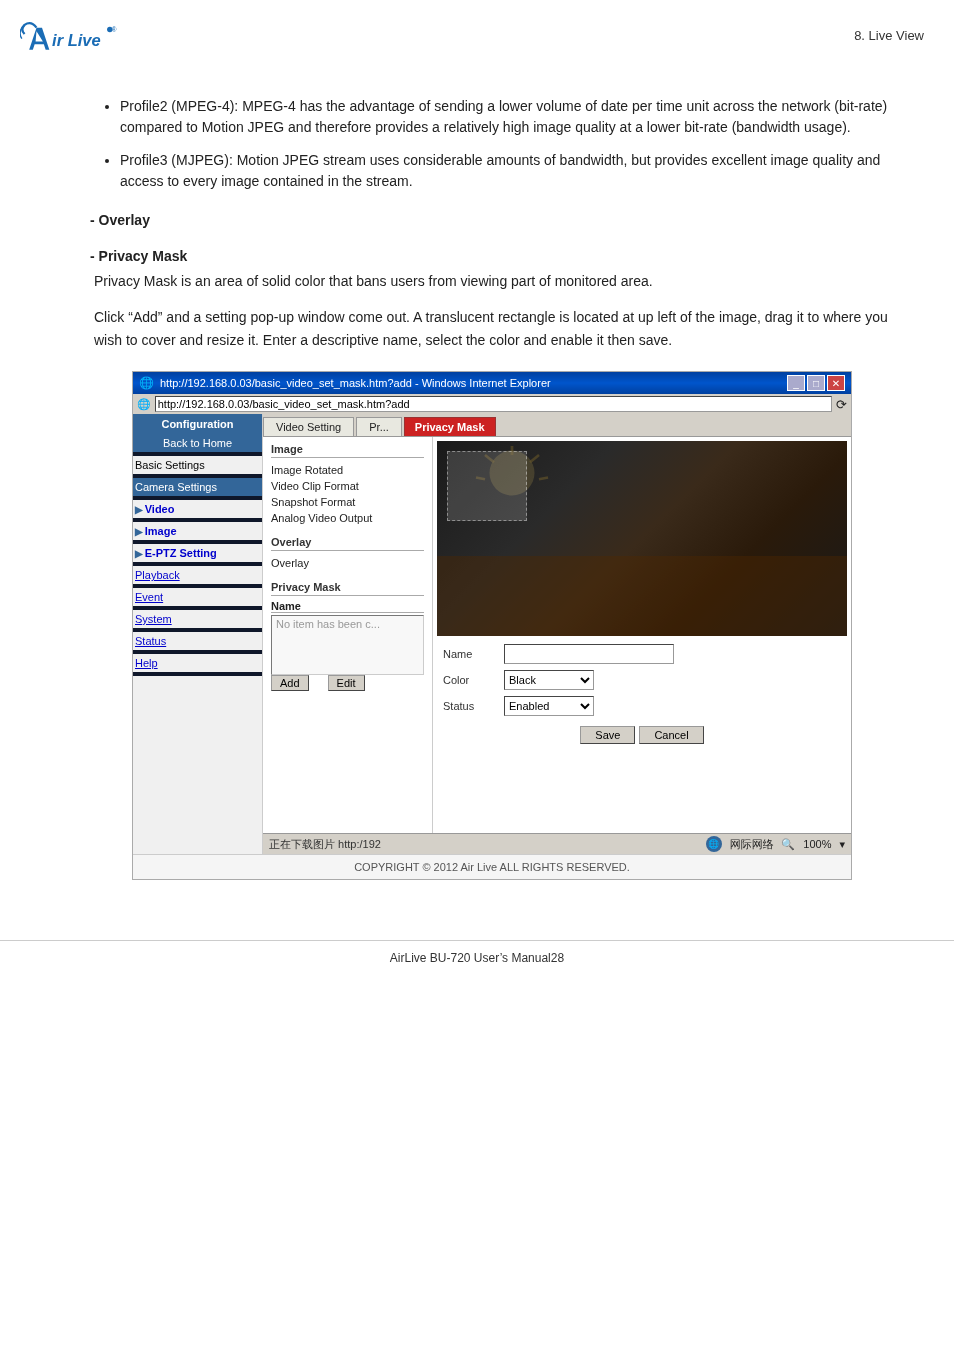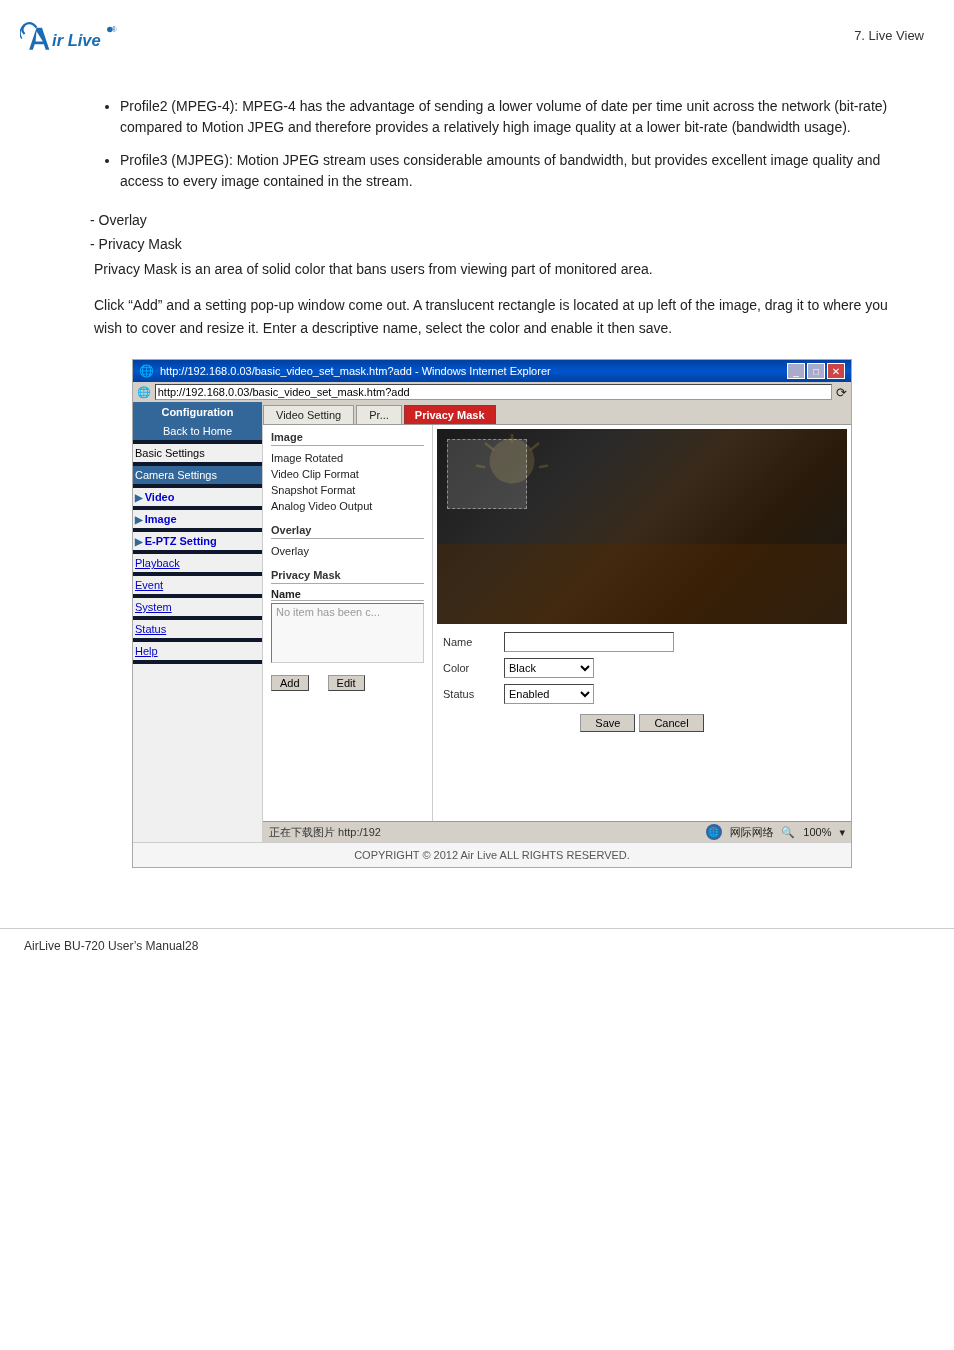--- a/index.html
+++ b/index.html
@@ -41,23 +41,23 @@
       list-style: disc;
       padding-left: 30px;
       margin-bottom: 20px;
     }
     .bullet-list li {
       margin-bottom: 12px;
       line-height: 1.5;
     }
 
     .section-heading {
-      font-weight: normal;
+      font-weight: bold;
       margin-bottom: 6px;
-      margin-top: 8px;
+      margin-top: 20px;
     }
     .section-body {
       line-height: 1.6;
       margin-bottom: 14px;
       padding-left: 4px;
     }
 
     
     .screenshot-box {
       border: 1px solid #aaa;
@@ -251,21 +251,21 @@
       border-bottom: 1px solid #aaa;
       margin-bottom: 2px;
     }
     .privacy-list-area {
       background: #f8f8f8;
       border: 1px inset #ccc;
       height: 60px;
       font-size: 11px;
       color: #999;
       padding: 2px 4px;
-      margin-bottom: 12px;
+      margin-bottom: 0;
     }
     .add-edit-btns {
       display: flex;
       gap: 19px;
     }
     .small-btn {
       font-size: 11px;
       padding: 1px 8px;
       border: 1px outset #999;
       background: #d4d0c8;
@@ -394,22 +394,22 @@
       font-size: 11px;
       color: #555;
       padding: 6px;
       background: #f5f5f5;
       border-top: 1px solid #ccc;
     }
 
     
     .page-footer {
       display: flex;
-      justify-content: flex-start;
-      padding: 10px 24px;
+      justify-content: center;
+      padding: 10px 33px;
       font-size: 12px;
       color: #333;
       margin-top: 20px;
       border-top: 1px solid #ccc;
     }
   </style>
 </head>
 <body>
 
 <div class="page-header">
@@ -417,21 +417,21 @@
     <svg class="logo-svg" viewBox="0 0 120 55" xmlns="http://www.w3.org/2000/svg">
 
       <path d="M18 8 L10 32 L14 32 L16 26 L26 26 L28 32 L32 32 L24 8 Z M18 12 L25 23 L17 23 Z" fill="#1a6cb5"></path>
       <path d="M5 15 Q0 10 5 5 Q12 0 18 8" fill="none" stroke="#1a6cb5" stroke-width="2.5"></path>
       <path d="M2 20 Q-3 12 5 5" fill="none" stroke="#1a6cb5" stroke-width="1.5"></path>
       <text x="35" y="28" font-family="Arial" font-size="18" font-weight="bold" fill="#1a6cb5" font-style="italic">ir Live</text>
       <circle cx="98" cy="10" r="3" fill="#1a6cb5"></circle>
       <text x="100" y="13" font-family="Arial" font-size="7" fill="#1a6cb5">®</text>
     </svg>
   </div>
-  <div class="page-chapter">7.  Live  View</div>
+  <div class="page-chapter">8.  Live  View</div>
 </div>
 
 <div class="main-content">
 
   <ul class="bullet-list">
     <li>Profile2 (MPEG-4): MPEG-4 has the advantage of sending a lower volume of date per time unit across the network (bit-rate) compared to Motion JPEG and therefore provides a relatively high image quality at a lower bit-rate (bandwidth usage).</li>
     <li>Profile3 (MJPEG): Motion JPEG stream uses considerable amounts of bandwidth, but provides excellent image quality and access to every image contained in the stream.</li>
   </ul>
 
   <div class="section-heading">- Overlay</div>

